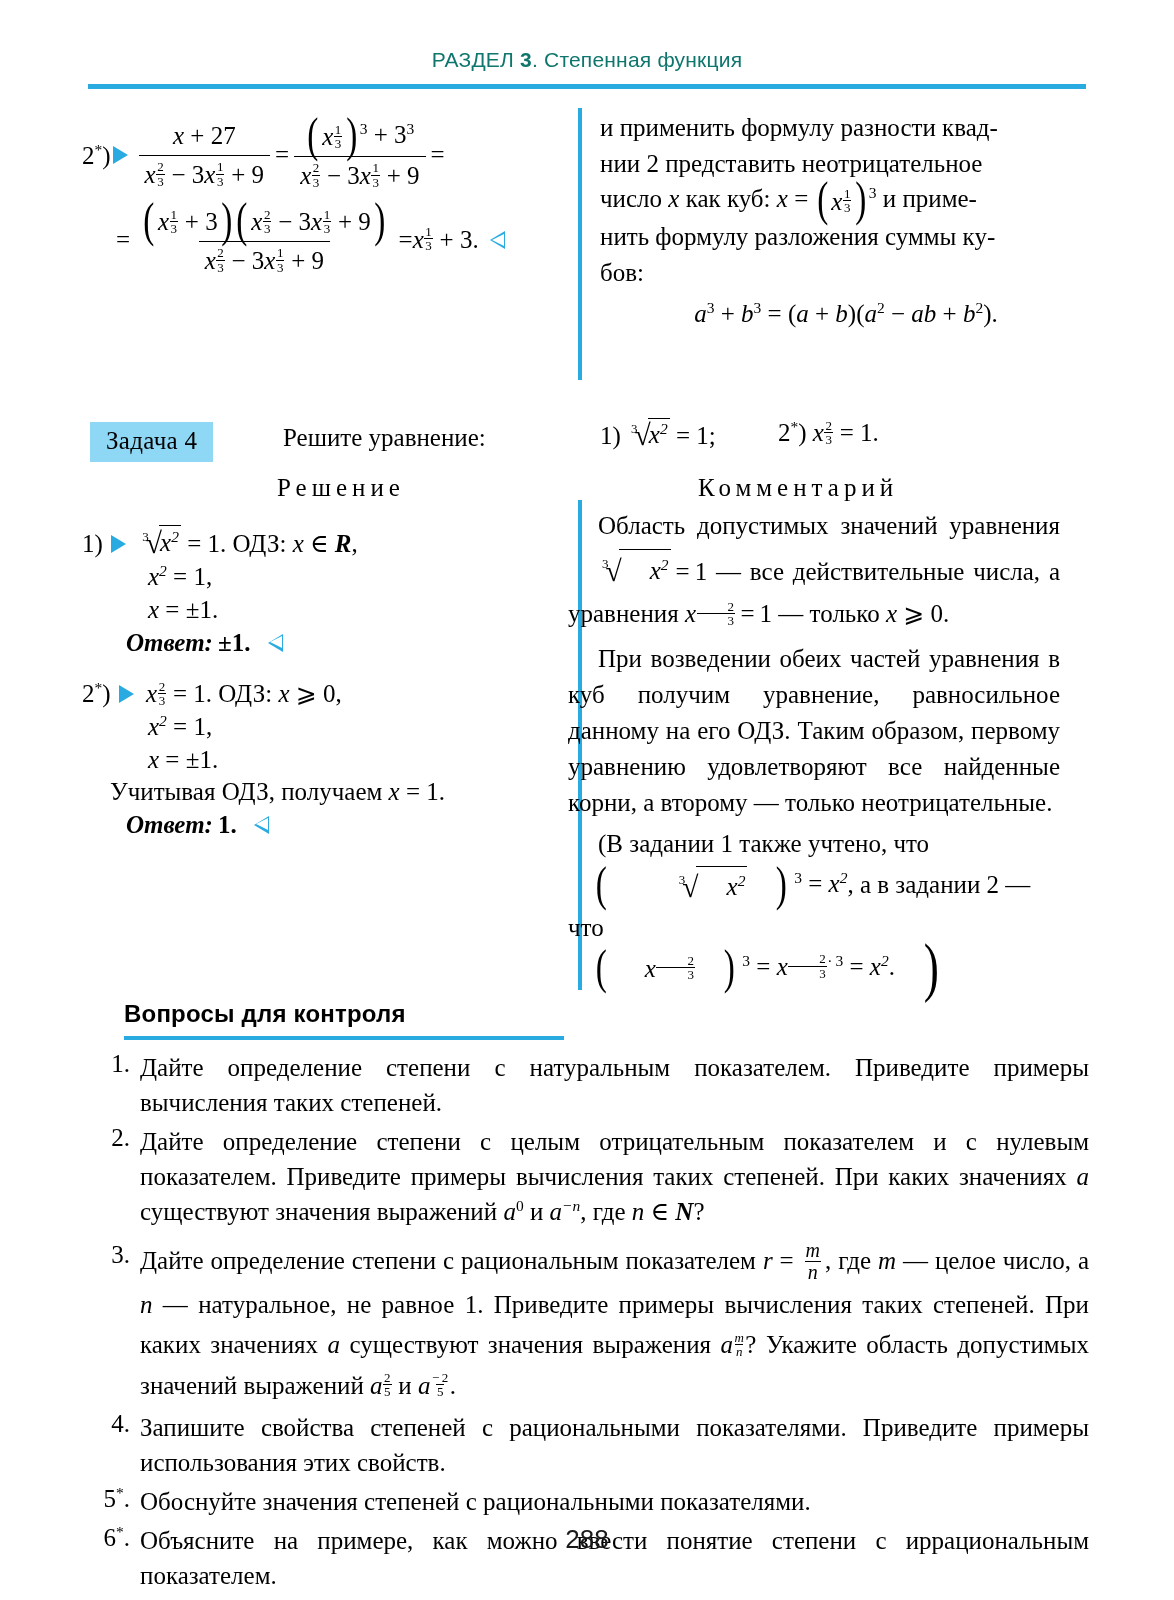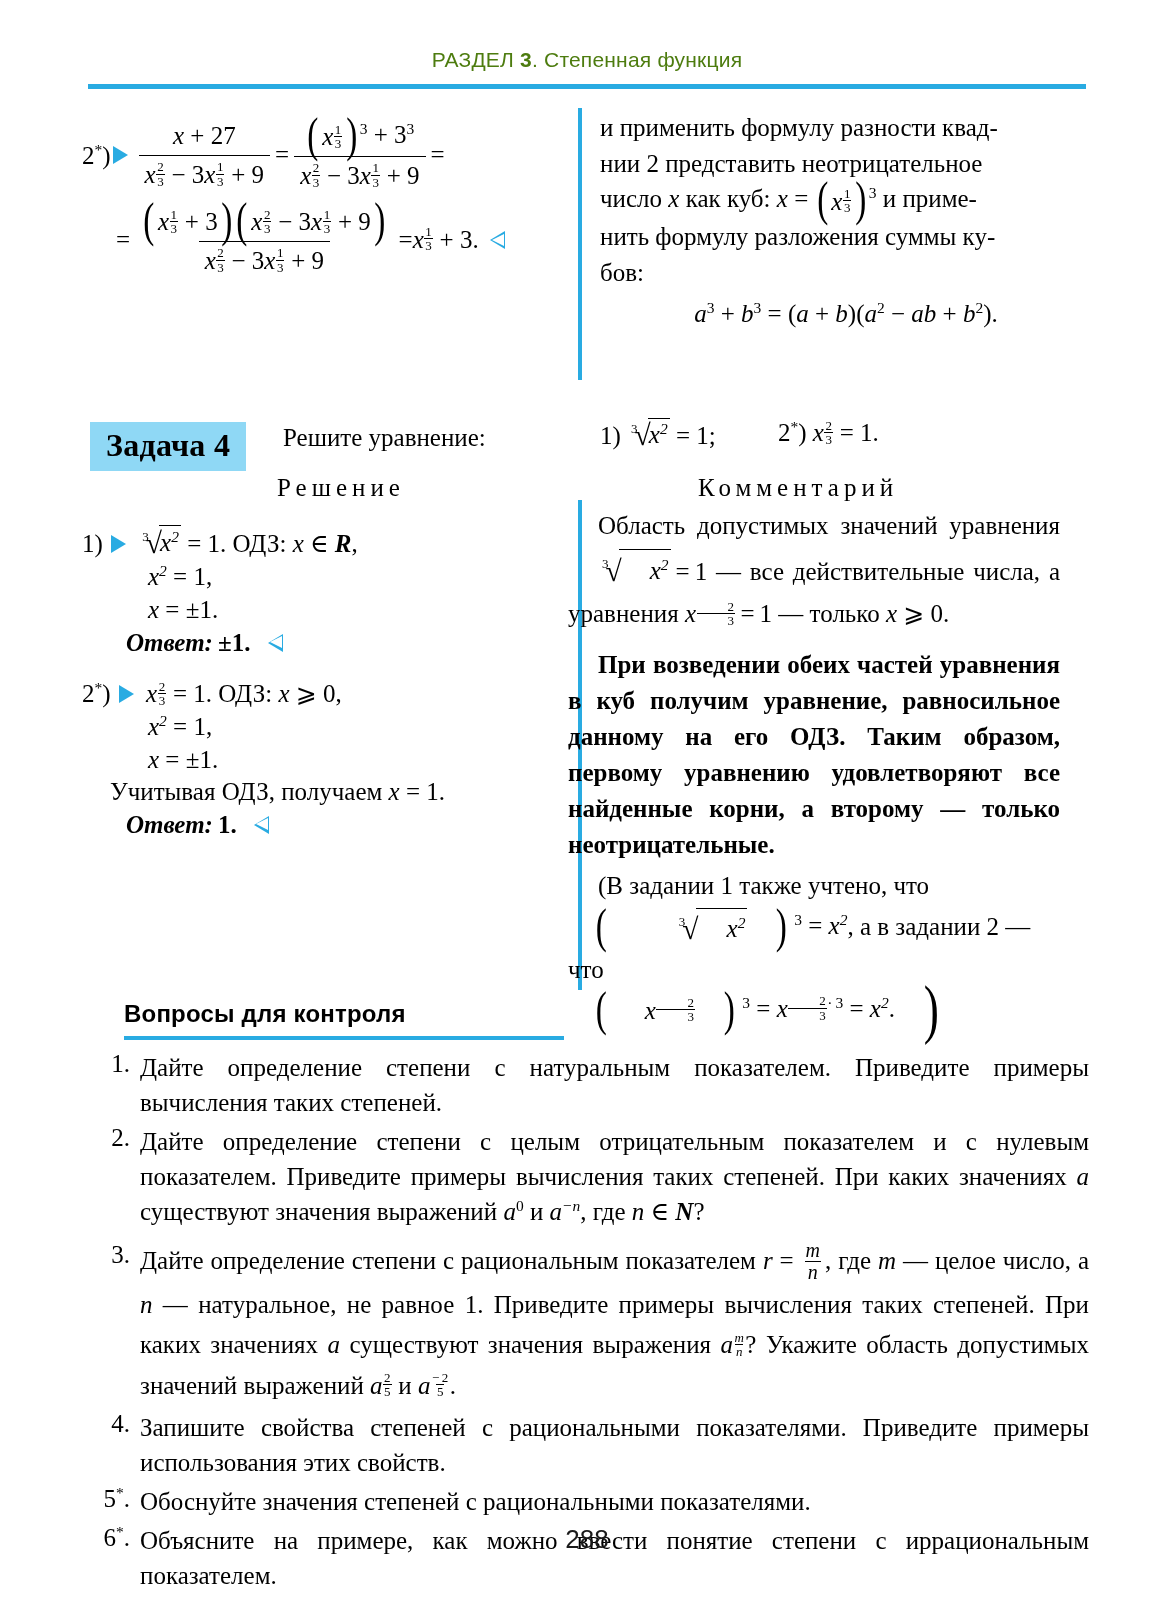--- a/index.html
+++ b/index.html
@@ -19,21 +19,21 @@
   
   .running-head {
     position: absolute;
     top: 48px;
     left: 0;
     width: 1174px;
     text-align: center;
     font-family: "Liberation Sans", sans-serif;
     font-size: 21px;
     letter-spacing: 0.2px;
-    color: #4d7c0f;
+    color: #0f766e;
     white-space: nowrap;
   }
   .running-head .rh-strong { font-weight: bold; }
   .head-rule {
     position: absolute;
     top: 84px;
     left: 88px;
     width: 998px;
     height: 5px;
     background: #29abe2;
@@ -192,22 +192,22 @@
     text-justify: inter-word;
   }
   #comment-top .centerline { text-align: center; margin-top: 6px; }
 
   
   #task-badge {
     left: 90px; top: 422px;
     background: #8fd8f5;
     padding: 5px 16px 7px 16px;
     font-family: "Liberation Serif", serif;
-    font-weight: bold;
-    font-size: 32px;
+    font-weight: normal;
+    font-size: 25px;
     letter-spacing: 0.3px;
   }
   #task-prompt { left: 283px; top: 424px; font-size: 25px; white-space: nowrap; }
   #task-eq1 { left: 600px; top: 418px; font-size: 25px; white-space: nowrap; }
   #task-eq2 { left: 778px; top: 418px; font-size: 25px; white-space: nowrap; }
 
   .col-title {
     font-size: 25px;
     letter-spacing: 5px;
     white-space: nowrap;
@@ -428,21 +428,21 @@
   </div>
 </div>
 
 <div class="blk" id="comment-bottom">
   <p style="line-height:1.62;">
     <span>Область допустимых значений уравнения </span><span class="radical"><span class="idx">3</span><span class="sign">√</span><span class="rad-body"><span class="mathit">x</span><sup class="pwi">2</sup></span></span> = 1<span> — все действительные числа, а уравнения </span><span class="mathit">x</span><span class="sfrac">
         <span class="num">2</span>
         <span class="den">3</span>
       </span> = 1<span> — только </span><span class="mathit">x</span><span> ⩾ 0.</span>
   </p>
-  <p style="margin-top:12px;font-weight:bold;">При возведении обеих частей уравнения в куб получим уравнение, равносильное данному на его ОДЗ. Таким образом, первому уравнению удовлетворяют все найденные корни, а второму — только неотрицательные.</p>
+  <p style="margin-top:6px;">При возведении обеих частей уравнения в куб получим уравнение, равносильное данному на его ОДЗ. Таким образом, первому уравнению удовлетворяют все найденные корни, а второму — только неотрицательные.</p>
   <p style="margin-top:4px; line-height:1.55; text-align:left;">
     <span>(В задании 1 также учтено, что </span><br>
     <span><span class="bigpar">
           <span class="par">(</span>
           <span class="inner"><span class="radical"><span class="idx">3</span><span class="sign">√</span><span class="rad-body"><span class="mathit">x</span><sup class="pwi">2</sup></span></span></span>
           <span class="par">)</span>
         </span><sup class="pw">3</sup> = <span class="mathit">x</span><sup class="pwi">2</sup></span><span>, а в задании 2 — что</span><br>
     <span><span class="bigpar">
           <span class="par">(</span>
           <span class="inner"><span class="mathit">x</span><span class="sfrac">

